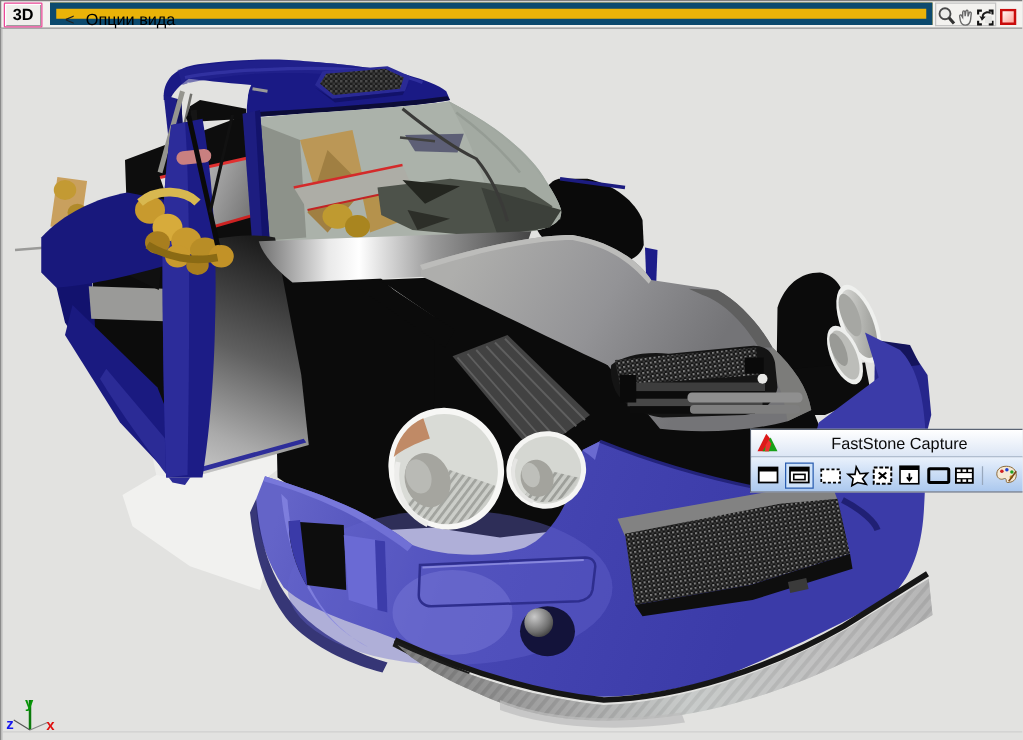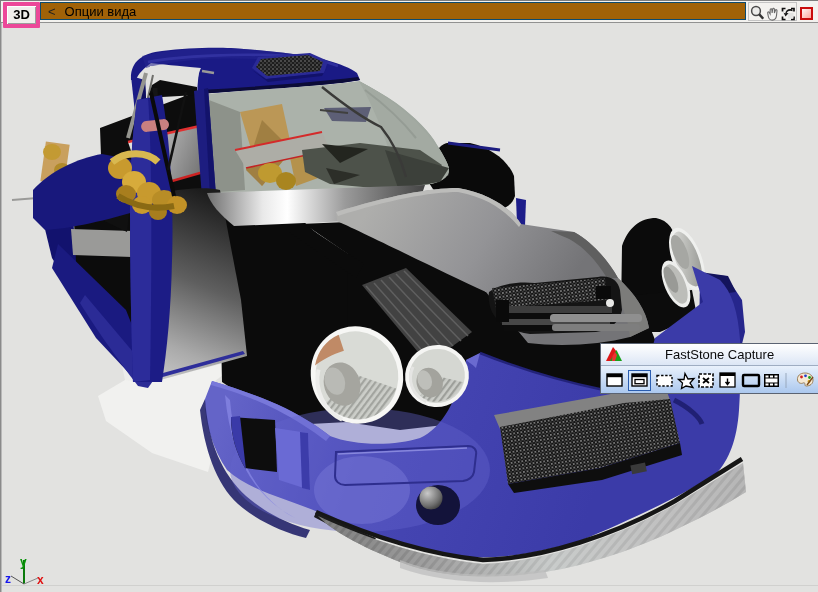--- a/index.html
+++ b/index.html
@@ -2,25 +2,25 @@
 <html><head>
 <meta charset="utf-8">
 <style>
   html,body{margin:0;padding:0;}
   body{width:818px;height:592px;overflow:hidden;position:relative;
        font-family:"Liberation Sans",sans-serif;background:#e2e2e0;}
   #toolbar{position:absolute;left:0;top:0;width:818px;height:23px;
      background:#f3f2ef;border-top:1px solid #7d7d7d;border-left:1px solid #7d7d7d;
      box-sizing:border-box;border-bottom:1px solid #919191;}
   #btn3d{position:absolute;left:3px;top:2px;width:29px;height:18px;
-     background:#f0efec;border:4px solid #ec4899;border-radius:1px;
+     background:#f0efec;border:1px solid #ec4899;border-radius:1px;
      box-shadow:inset 1px 1px 0 #ffffff, inset -1px -1px 0 #9d9d9d;
      font-weight:bold;font-size:13px;text-align:center;line-height:18px;color:#000;}
   #crumb{position:absolute;left:40px;top:2px;width:706px;height:18px;
-     background:#a16207;border:1px solid #0c4a6e;box-sizing:border-box;
+     background:#eab308;border:5px solid #0c4a6e;box-sizing:border-box;
      font-size:13px;line-height:17px;color:#000;}
   #crumb .lt{color:#222;padding:0 9px 0 7px;}
   #navicons{position:absolute;left:748px;top:2px;width:49px;height:19px;
      background:#f3f2ef;border:1px solid #c4c4c4;box-sizing:border-box;}
   #viewport-border-l{position:absolute;left:0;top:23px;width:1px;height:569px;background:#8a8a8a;}
   #viewport-border-l2{position:absolute;left:1px;top:23px;width:1px;height:569px;background:#b8b8b8;}
   #bottomline{position:absolute;left:2px;top:585px;width:816px;height:1px;background:#d0d0ce;}
   #carsvg{position:absolute;left:0;top:0;}
   #fs{position:absolute;left:600px;top:343px;width:230px;height:51px;
       border:1px solid #5a6372;background:#eef3fb;box-sizing:border-box;}

